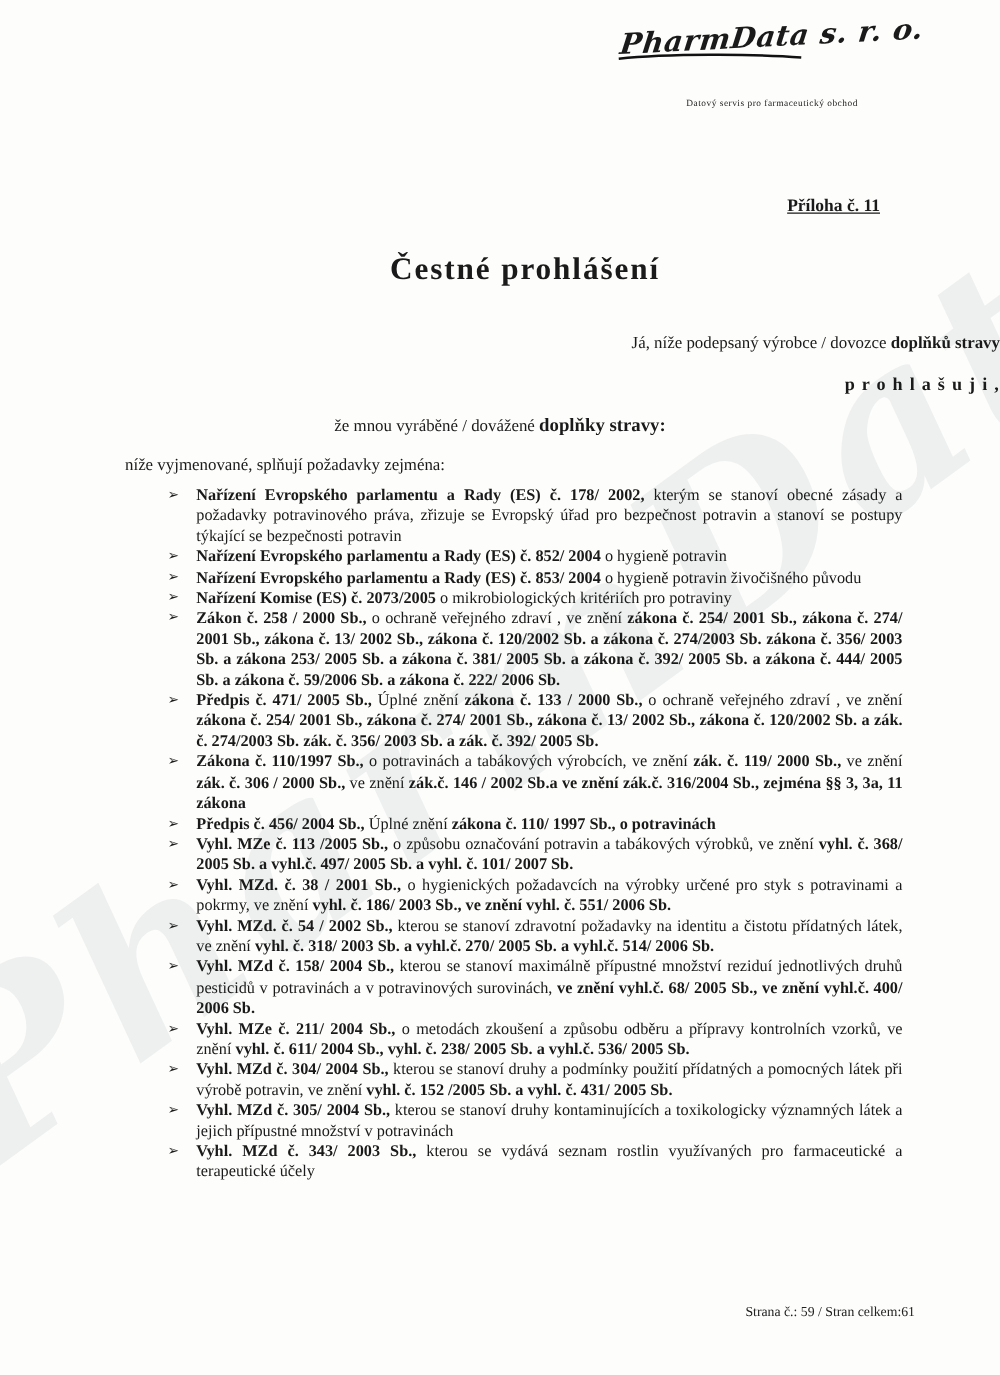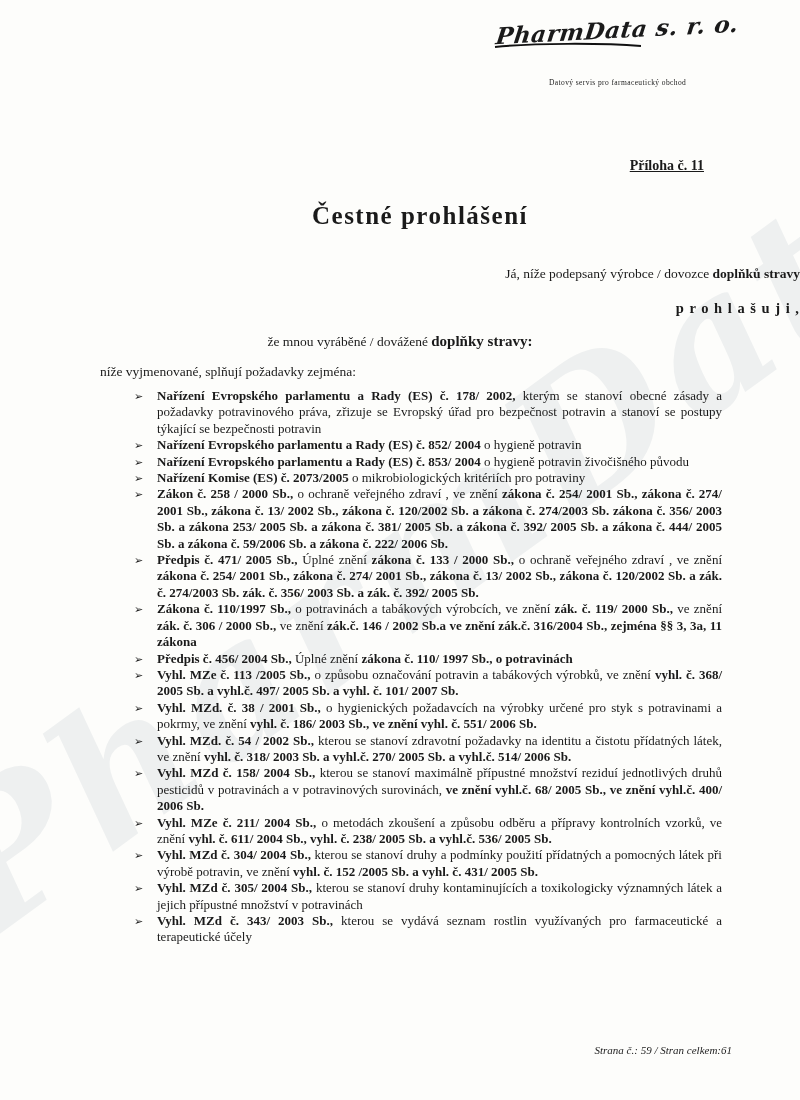--- a/index.html
+++ b/index.html
@@ -133,21 +133,20 @@
     width: 23px;
     font-size: 11px;
     line-height: 16.4px;
   }
   .item .item-text { flex: 1; }
   .item b { font-weight: bold; }
 
   .footer {
     position: absolute;
     bottom: 44px; right: 68px;
-    font-style: italic;
     font-size: 11px;
     color: #222;
   }
 </style>
 </head>
 <body>
 
 <div class="page">
 
   <div class="watermark">PharmData</div>

